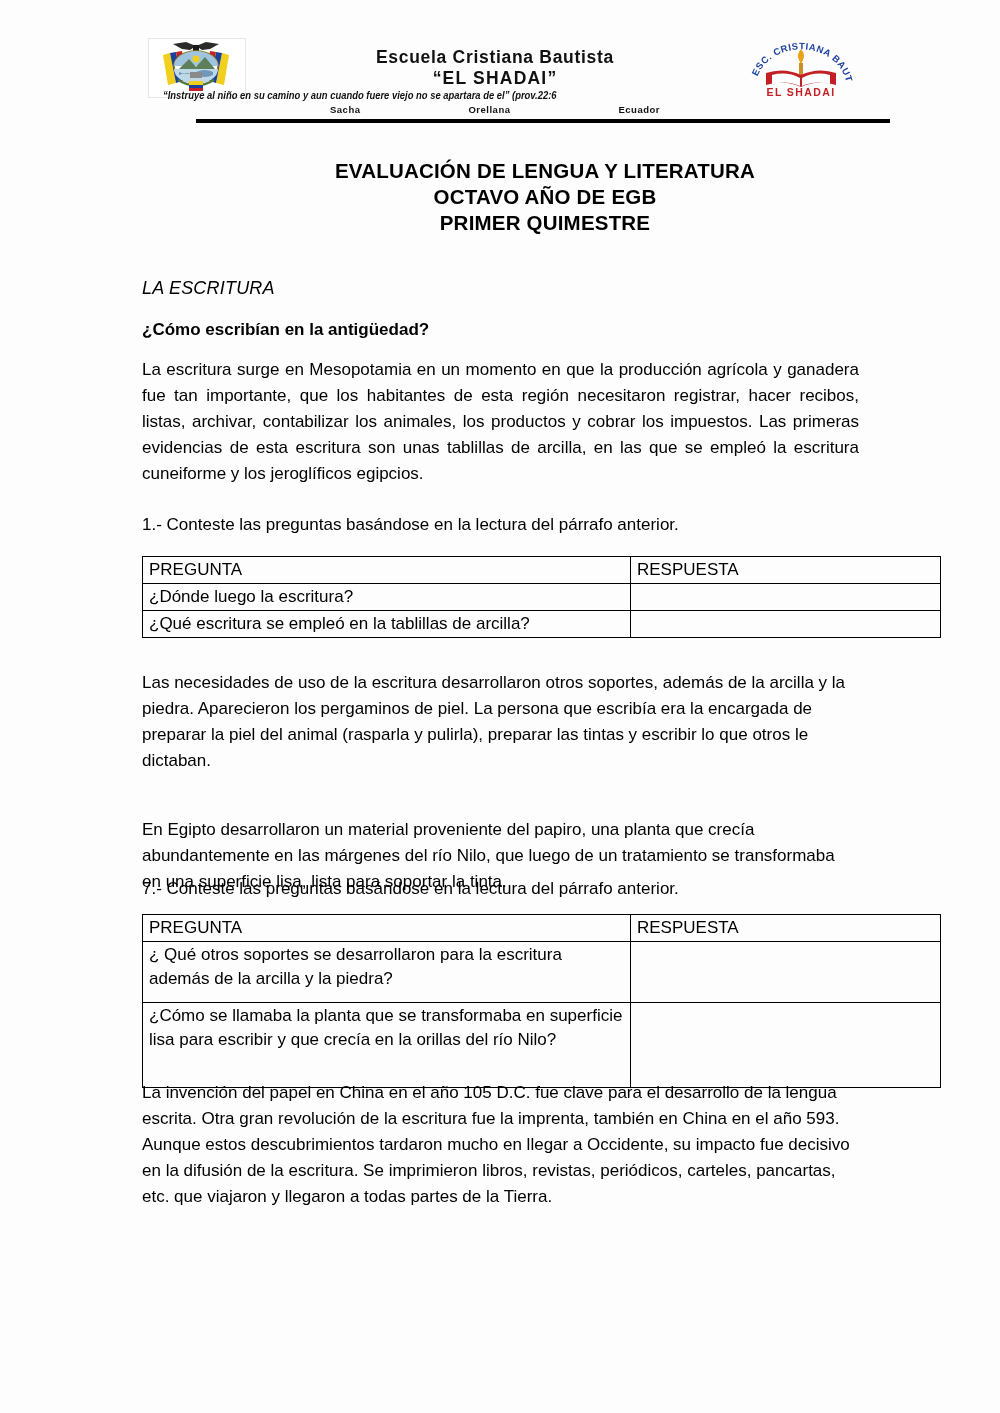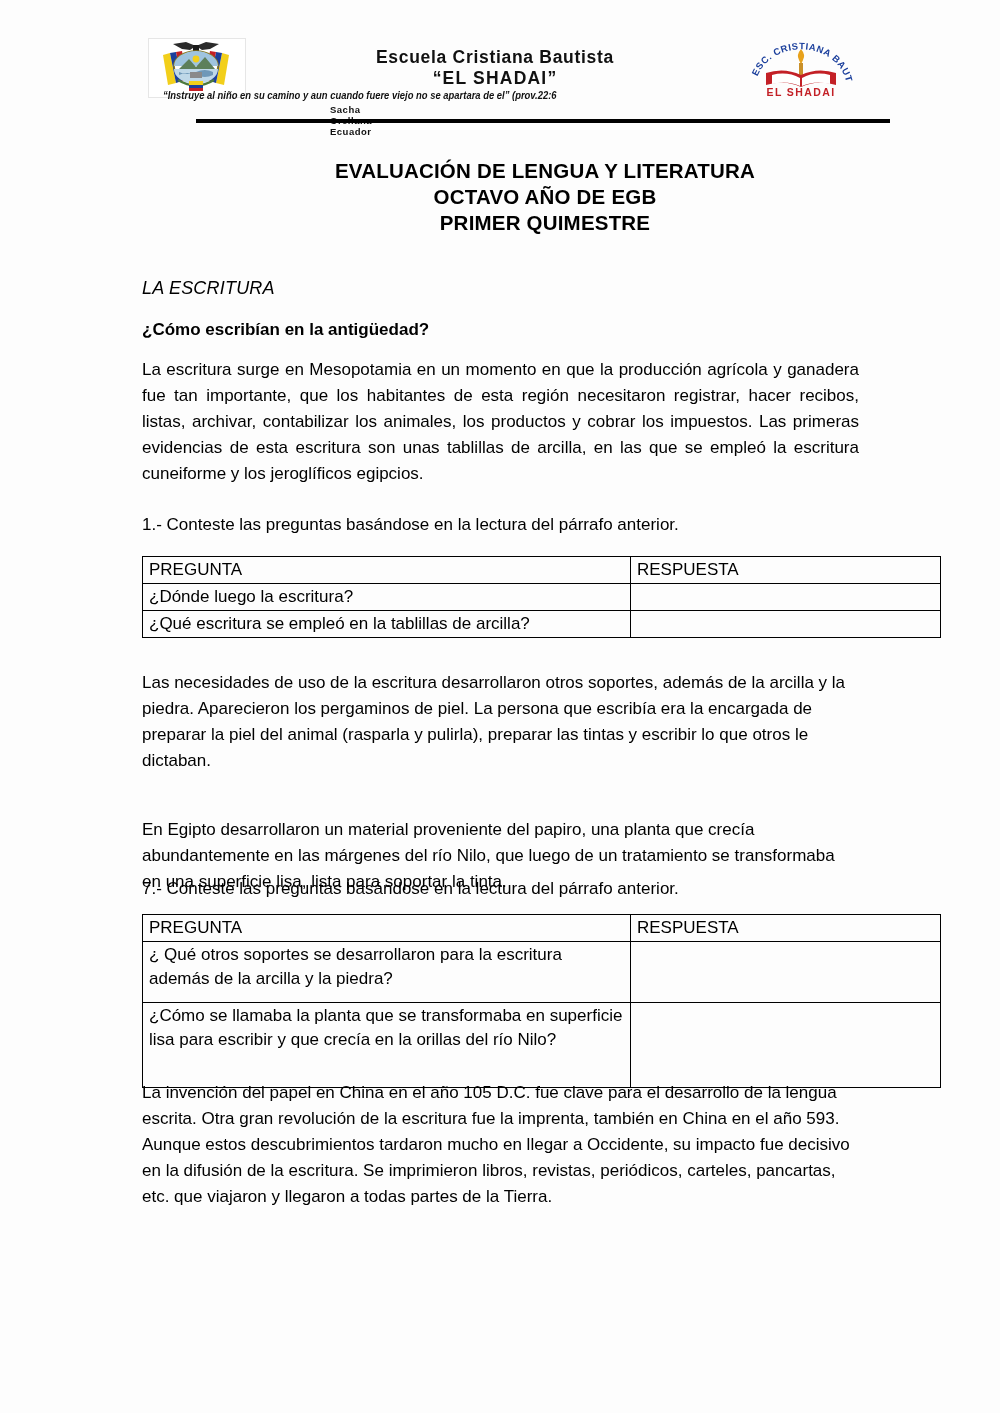--- a/index.html
+++ b/index.html
@@ -85,21 +85,20 @@
     position: absolute;
     left: 330px;
     top: 104px;
     width: 330px;
     display: flex;
     justify-content: space-between;
     font-size: 9.5px;
     font-weight: bold;
     letter-spacing: 0.5px;
     color: #111;
-    flex-direction: column;
   }
 
   .header-rule {
     position: absolute;
     left: 196px;
     top: 119px;
     width: 694px;
     height: 4px;
     background: #000000;
   }

